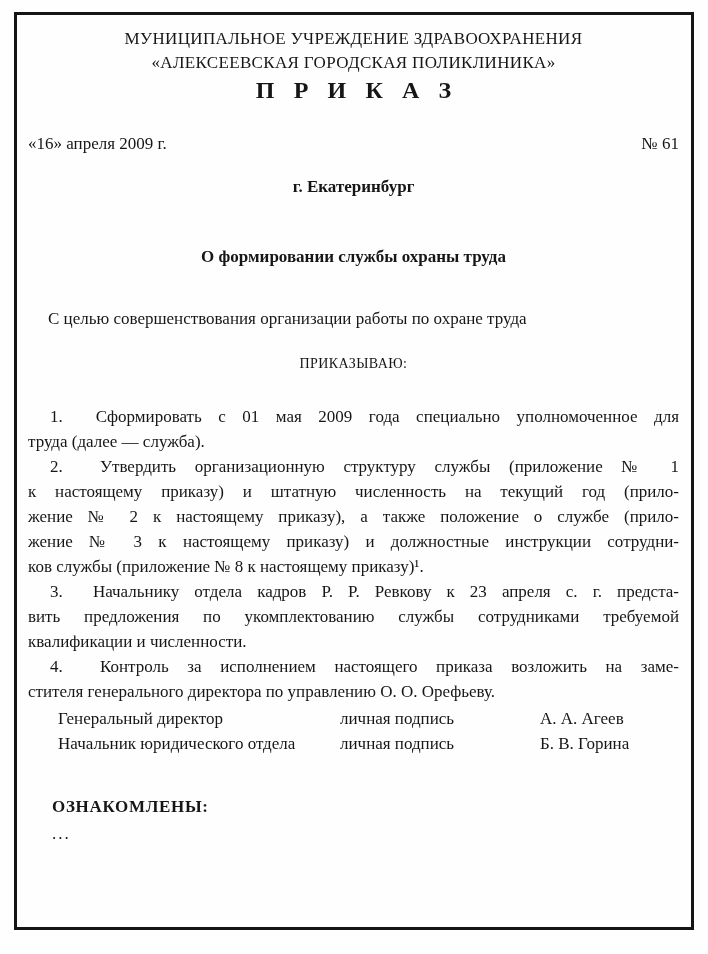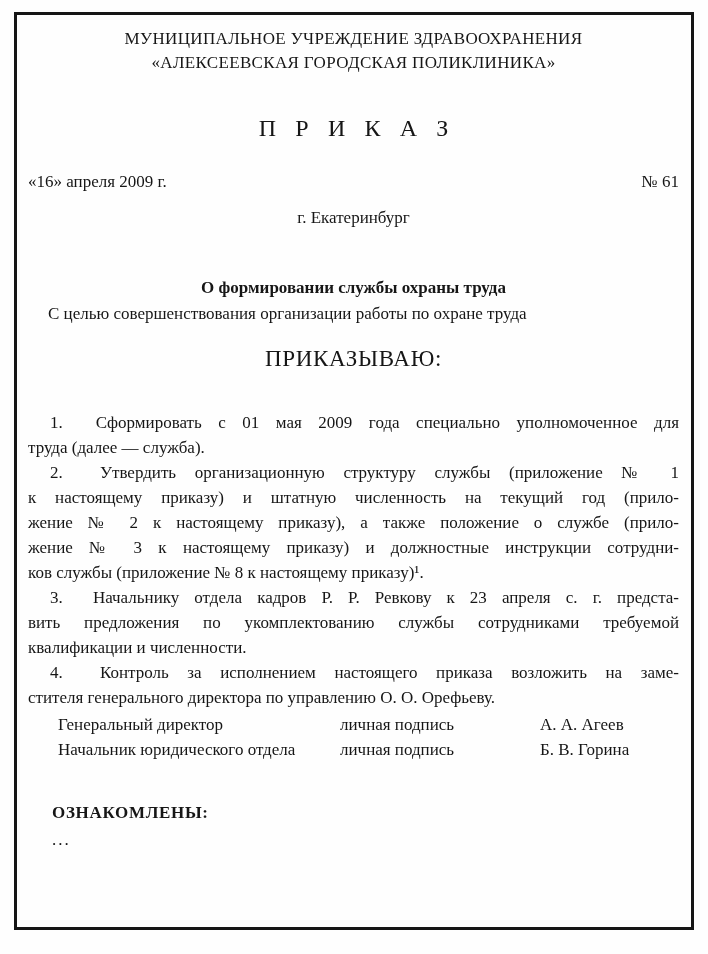--- a/index.html
+++ b/index.html
@@ -28,64 +28,65 @@
     overflow: hidden;
   }
   .org {
     margin-top: 12px;
     text-align: center;
     font-size: 17px;
     line-height: 24px;
     letter-spacing: 0.02em;
   }
   .doc-type {
-    margin-top: 38px;
     text-align: center;
     font-size: 24px;
     line-height: 30px;
-    font-weight: normal;
+    font-weight: bold;
     word-spacing: 0.55em;
   }
   .date-row {
     margin-top: 26px;
     display: flex;
     justify-content: space-between;
     font-size: 17px;
     line-height: 26px;
   }
   .city {
-    margin-top: 10px;
+    margin-top: 17px;
     text-align: center;
     font-size: 17px;
     line-height: 26px;
+    font-weight: bold;
   }
   .subject {
     margin-top: 44px;
     text-align: center;
     font-size: 17px;
     line-height: 26px;
     font-weight: bold;
   }
   .para {
     margin: 0;
     font-size: 17px;
     line-height: 25px;
   }
   .preamble {
+    margin-top: 36px;
     text-indent: 20px;
   }
   .resolution {
     margin-top: 20px;
     text-align: center;
-    font-size: 23px;
+    font-size: 14px;
     line-height: 26px;
     letter-spacing: 0.03em;
   }
   .items {
-    margin-top: 38px;
+    margin-top: 27px;
   }
   .line {
     display: block;
   }
   .jl {
     text-align: justify;
     text-align-last: justify;
   }
   .para .line:first-child {
     text-indent: 22px;

